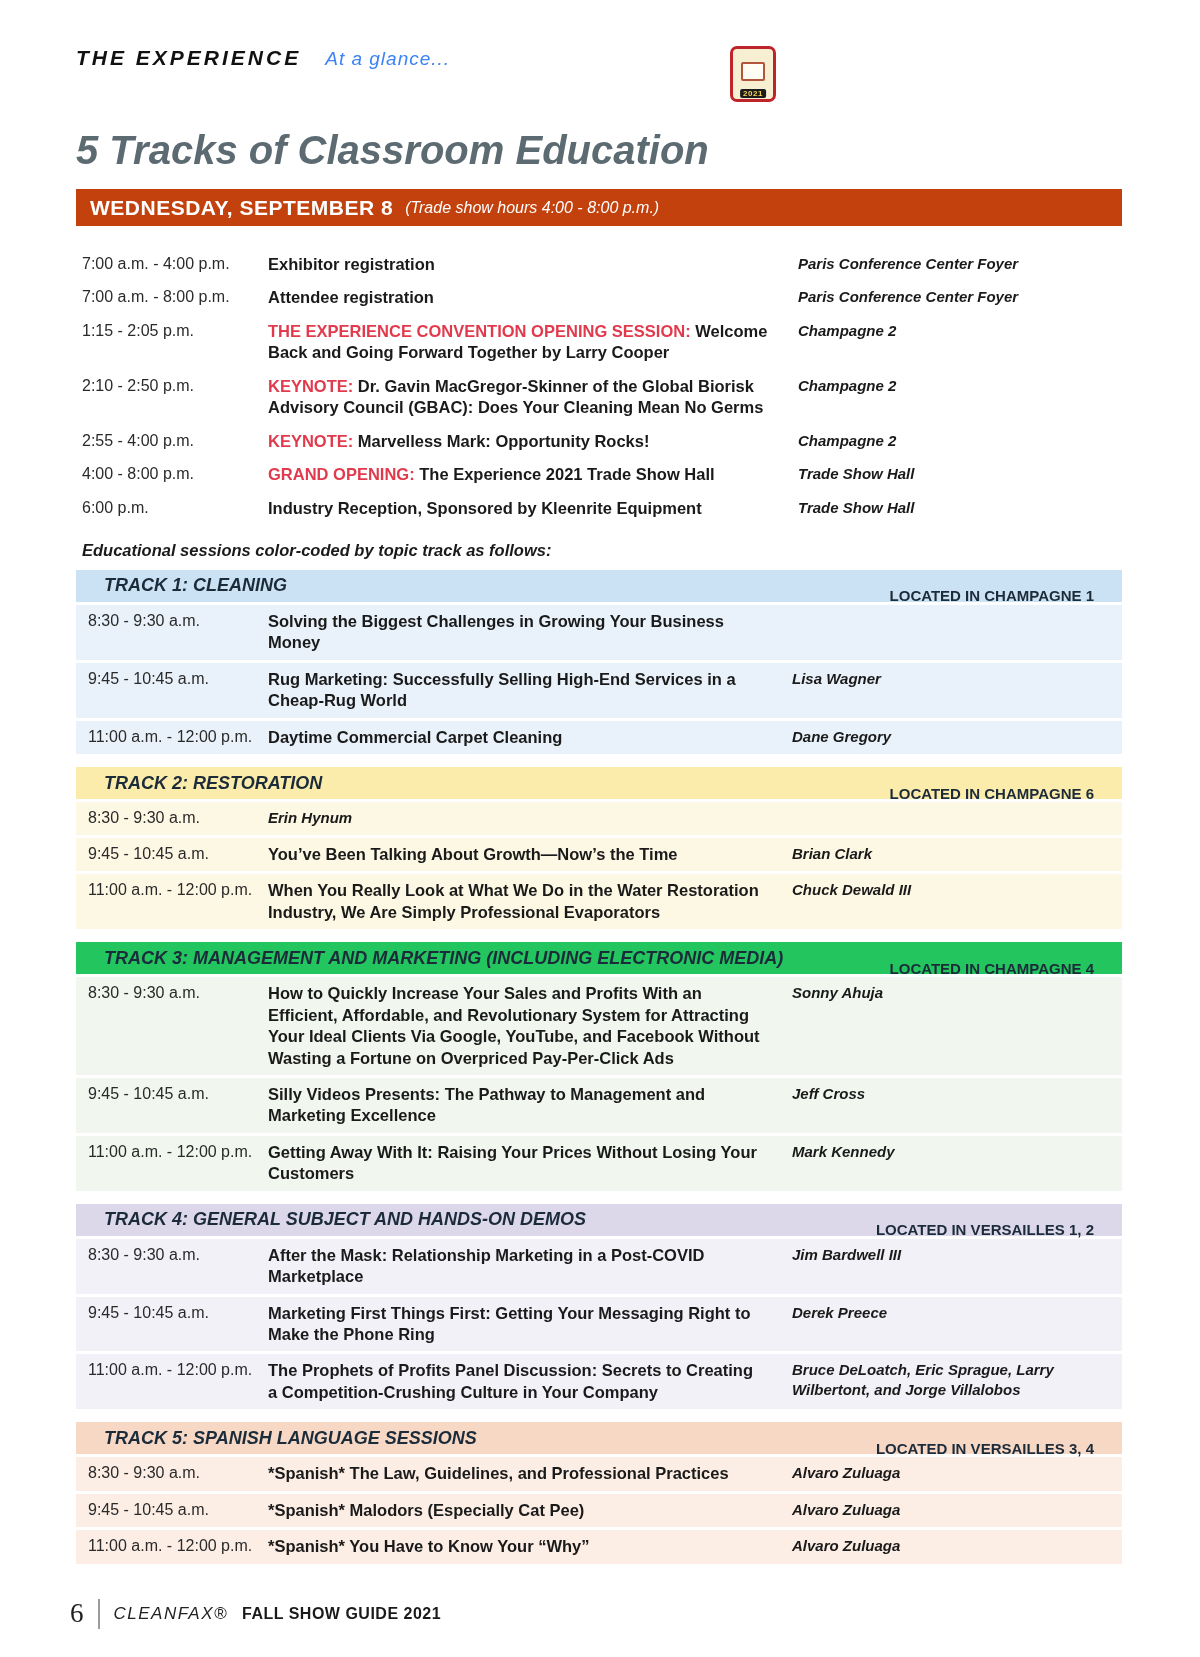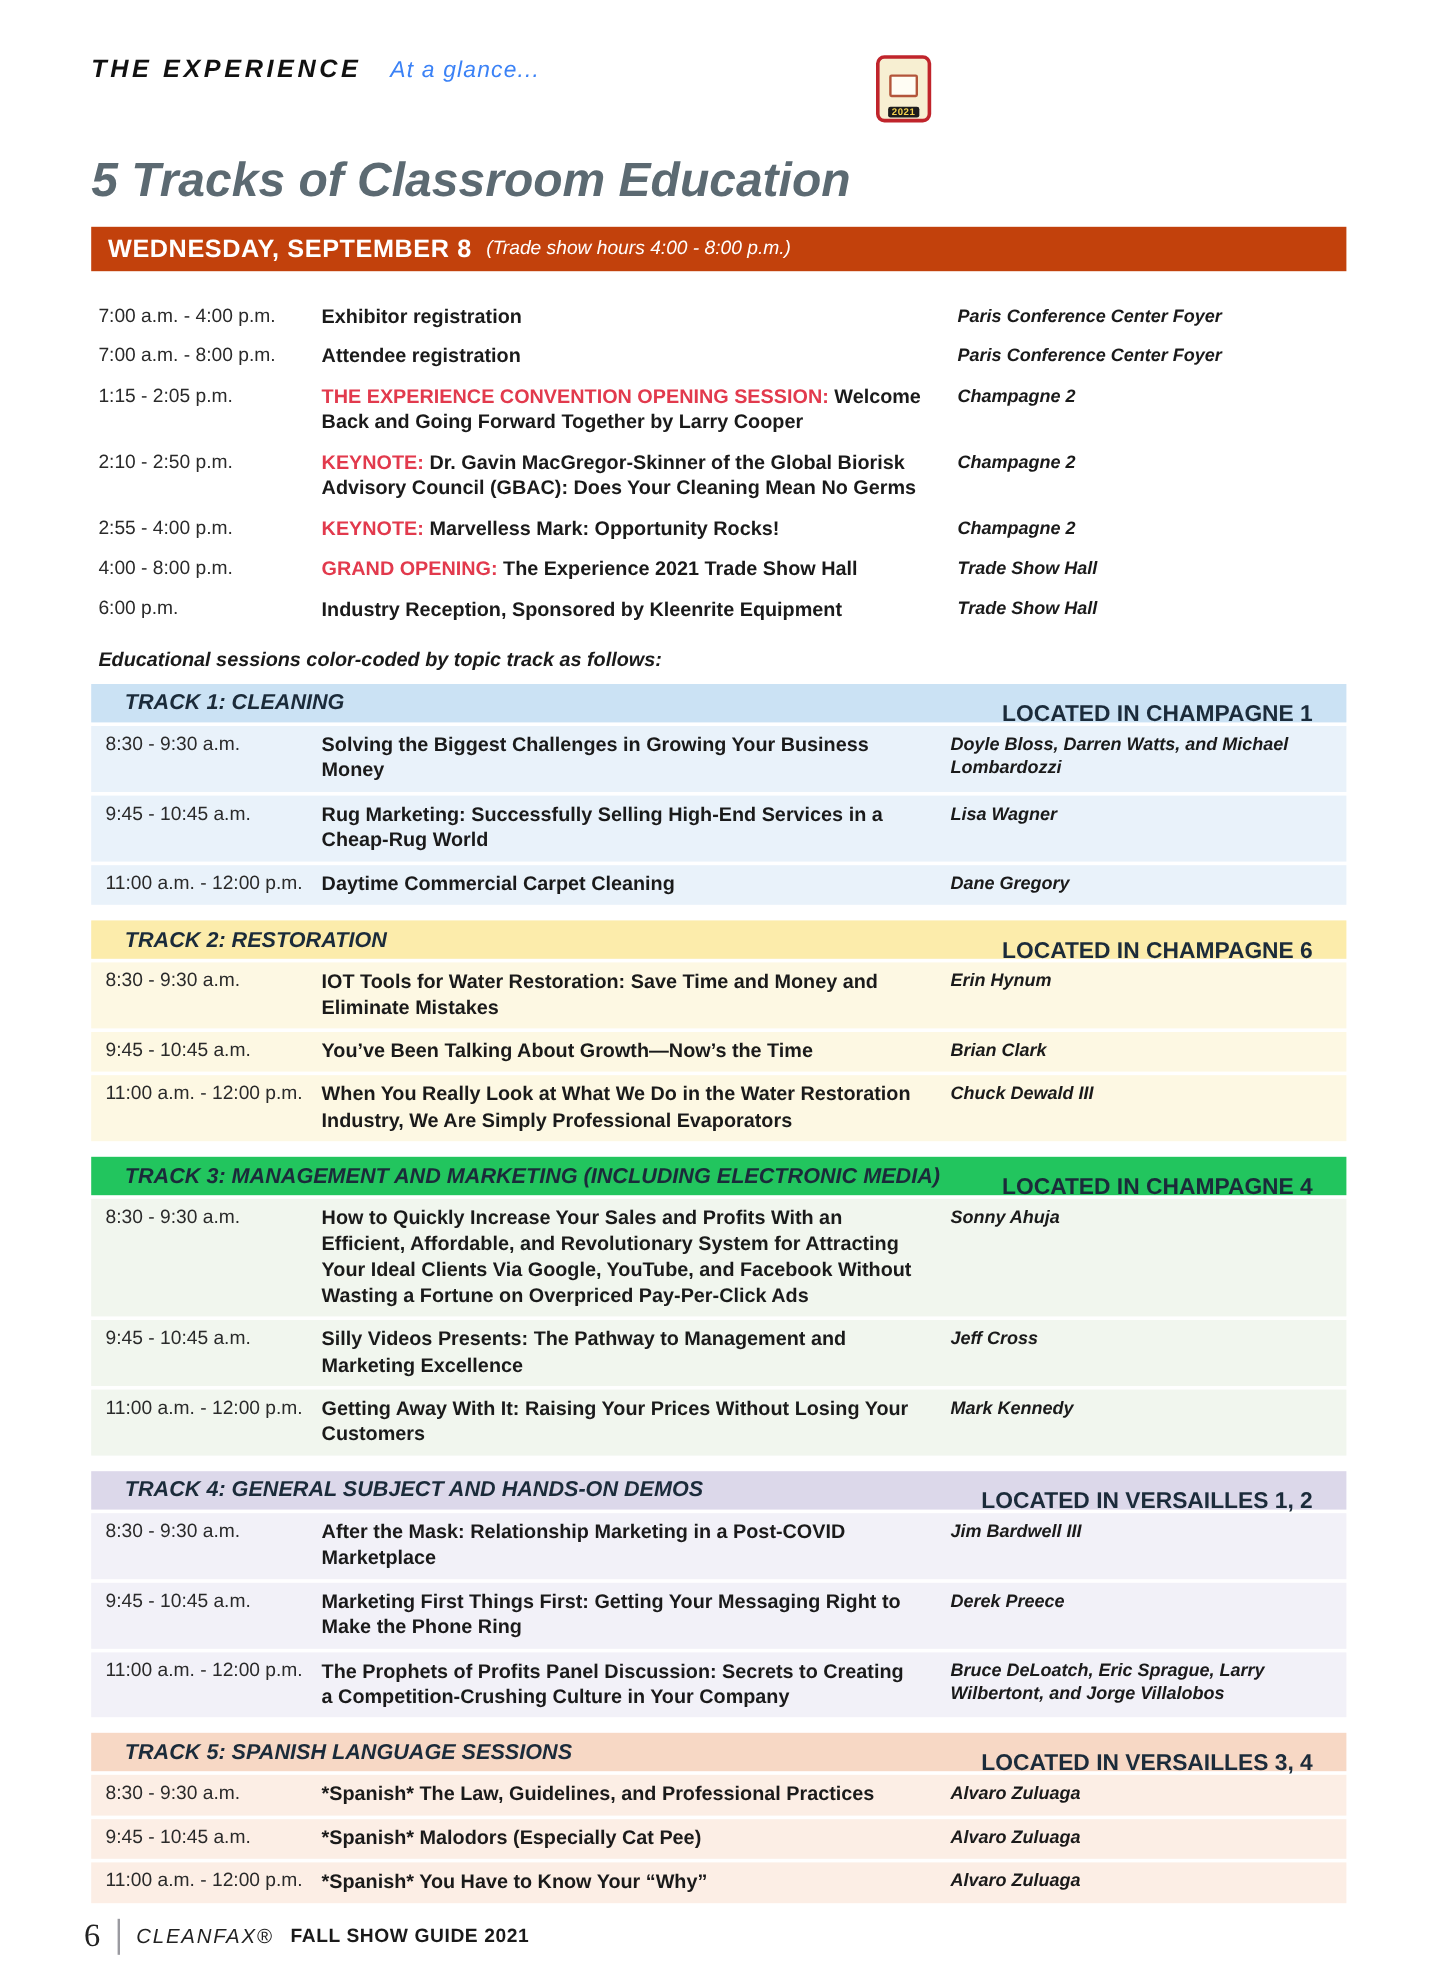--- a/index.html
+++ b/index.html
@@ -30,21 +30,21 @@
   .time{width:186px;flex-shrink:0;font-size:16px;color:#2a2a2a;}
   .desc{width:530px;flex-shrink:0;font-size:16.5px;font-weight:bold;padding-right:26px;box-sizing:border-box;}
   .hl{font-weight:bold;}
   .loc{flex:1;font-size:15px;font-weight:bold;font-style:italic;}
   
   .tracks-note{margin:22px 0 10px 6px;font-size:16.5px;font-weight:bold;font-style:italic;}
   .track{margin-bottom:13px;}
   .track-header{height:32px;display:flex;align-items:center;justify-content:space-between;
     padding:0 28px;margin-bottom:3px;color:#1b2b3a;}
   .track-name{font-size:18px;font-weight:bold;font-style:italic;}
-  .track-loc{font-size:19px;font-weight:bold;margin-top:20px;}
+  .track-loc{font-size:15px;font-weight:bold;margin-top:20px;}
   .trow{display:flex;padding:6px 12px;margin-bottom:3px;line-height:1.3;}
   .trow .time{width:180px;}
   .trow .ttl{width:524px;flex-shrink:0;font-size:16.5px;font-weight:bold;padding-right:26px;box-sizing:border-box;}
   .trow .spk{flex:1;font-size:15px;font-weight:bold;font-style:italic;}
   
   .footer{position:absolute;left:70px;bottom:28px;display:flex;align-items:center;gap:14px;}
   .pageno{font-family:"Liberation Serif",serif;font-size:27px;color:#222;}
   .vbar{width:2px;height:30px;background:#9a9aa0;display:inline-block;}
   .fbrand{font-style:italic;font-size:17px;letter-spacing:1.5px;color:#222;}
   .fguide{font-size:16px;font-weight:bold;letter-spacing:.5px;}
@@ -114,42 +114,40 @@
   <div class="tracks-note">Educational sessions color-coded by topic track as follows:</div>
 
   <section class="track">
     <div class="track-header" style="background-color: rgb(203, 226, 244);">
       <span class="track-name">TRACK 1: CLEANING</span>
       <span class="track-loc">LOCATED IN CHAMPAGNE 1</span>
     </div>
     <div class="trow" style="background-color: rgb(233, 242, 250);">
       <div class="time">8:30 - 9:30 a.m.</div>
       <div class="ttl">Solving the Biggest Challenges in Growing Your Business Money</div>
-      <div class="spk">Doyle Bloss, Darren Watts, and Michael Lombardozzi</div>
     </div>
     <div class="trow" style="background-color: rgb(233, 242, 250);">
       <div class="time">9:45 - 10:45 a.m.</div>
       <div class="ttl">Rug Marketing: Successfully Selling High-End Services in a Cheap-Rug World</div>
       <div class="spk">Lisa Wagner</div>
     </div>
     <div class="trow" style="background-color: rgb(233, 242, 250);">
       <div class="time">11:00 a.m. - 12:00 p.m.</div>
       <div class="ttl">Daytime Commercial Carpet Cleaning</div>
       <div class="spk">Dane Gregory</div>
     </div>
   </section>
 
   <section class="track">
     <div class="track-header" style="background-color: rgb(252, 236, 171);">
       <span class="track-name">TRACK 2: RESTORATION</span>
       <span class="track-loc">LOCATED IN CHAMPAGNE 6</span>
     </div>
     <div class="trow" style="background-color: rgb(253, 248, 227);">
       <div class="time">8:30 - 9:30 a.m.</div>
-      <div class="ttl">IOT Tools for Water Restoration: Save Time and Money and Eliminate Mistakes</div>
       <div class="spk">Erin Hynum</div>
     </div>
     <div class="trow" style="background-color: rgb(253, 248, 227);">
       <div class="time">9:45 - 10:45 a.m.</div>
       <div class="ttl">You’ve Been Talking About Growth—Now’s the Time</div>
       <div class="spk">Brian Clark</div>
     </div>
     <div class="trow" style="background-color: rgb(253, 248, 227);">
       <div class="time">11:00 a.m. - 12:00 p.m.</div>
       <div class="ttl">When You Really Look at What We Do in the Water Restoration Industry, We Are Simply Professional Evaporators</div>

